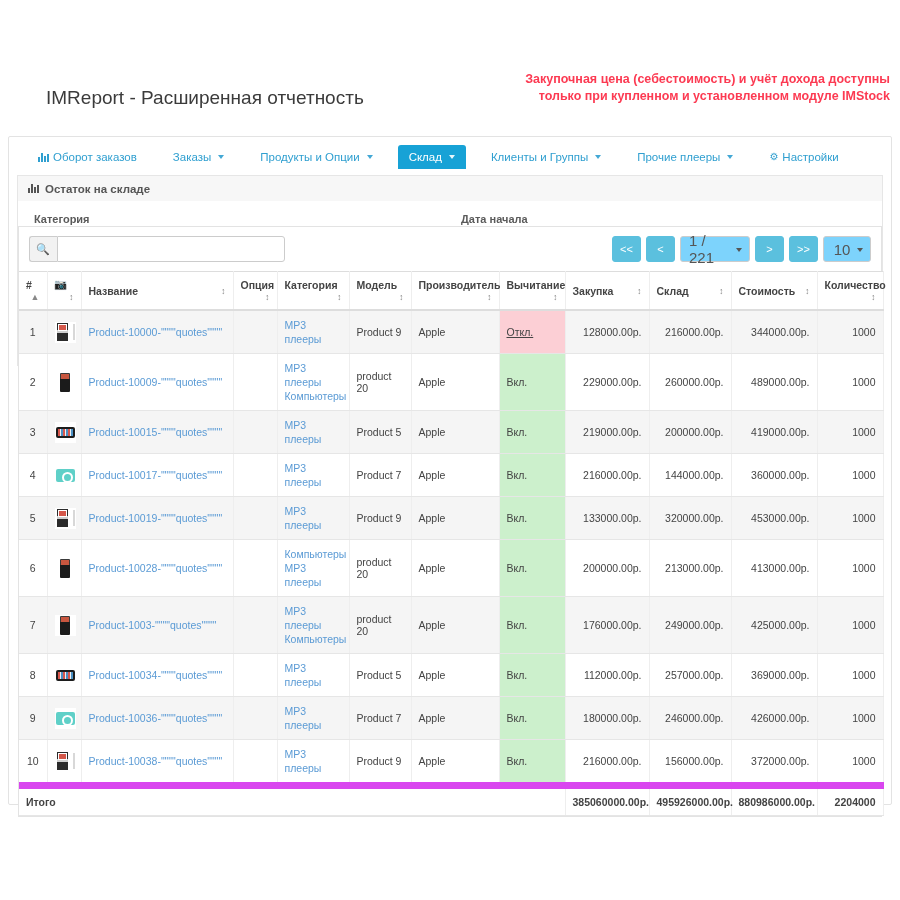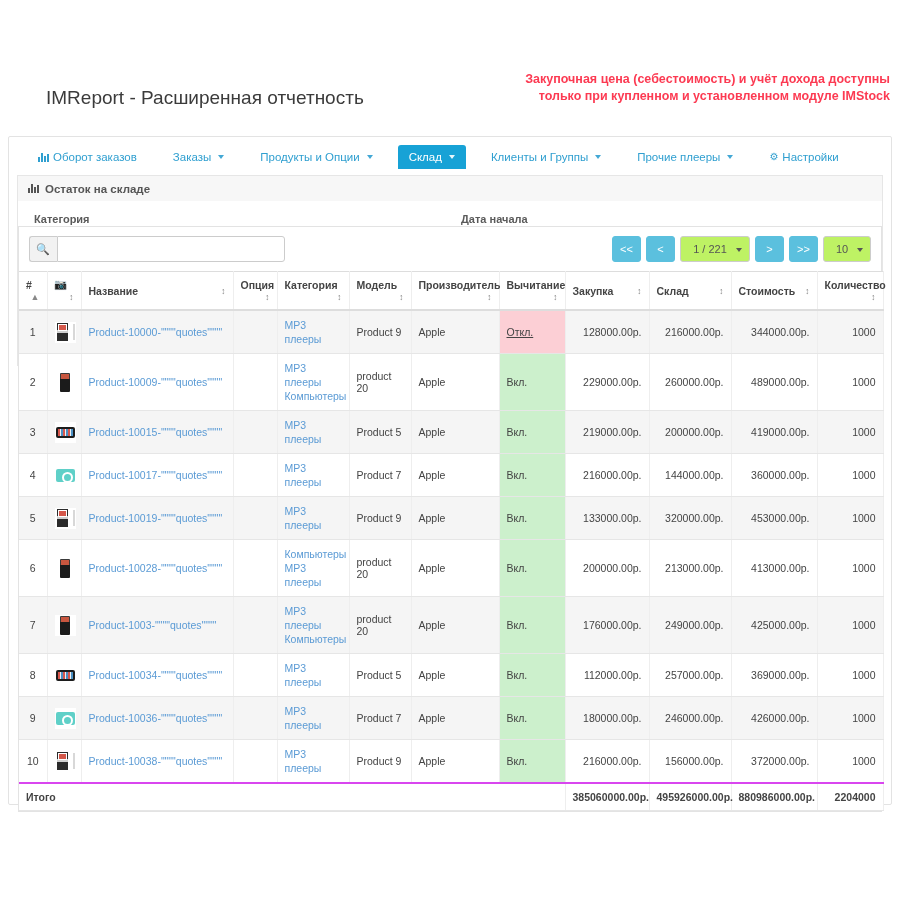--- a/index.html
+++ b/index.html
@@ -128,22 +128,22 @@
     font-size: 11.5px; padding: 0 7px; outline: none; color: #555;
     font-family: "Liberation Sans", sans-serif;
   }
   .pager { display: flex; align-items: center; gap: 5px; }
   .pbtn {
     background: #5bc0de; color: #fff; border: 1px solid #5bc0de; border-radius: 3px;
     min-width: 29px; height: 26px; font-size: 11px; display: flex;
     align-items: center; justify-content: center; cursor: pointer;
   }
   .psel {
-    height: 26px; border: 1px solid #ccc; border-radius: 3px; background: #bef264;
-    font-size: 11px; color: #555; padding: 0 18px 0 8px; display: flex;
+    height: 26px; border: 1px solid #ccc; border-radius: 3px; background: #7dd3fc;
+    font-size: 15px; color: #555; padding: 0 18px 0 8px; display: flex;
     align-items: center; justify-content: center; position: relative; cursor: pointer;
   }
   .psel.wide { width: 70px; }
   .psel.narrow { width: 48px; }
   .psel::after {
     content: ""; position: absolute; right: 7px; top: 11px;
     border-left: 3.5px solid transparent; border-right: 3.5px solid transparent;
     border-top: 4px solid #555;
   }
 
@@ -164,21 +164,21 @@
   tbody tr:nth-child(odd) td { background: #f5f5f5; }
   tbody tr:nth-child(even) td { background: #ffffff; }
   td.num { text-align: right; white-space: nowrap; }
   td.center { text-align: center; }
   a.plink { color: #5b9bd5; text-decoration: none; }
   a.clink { color: #5b9bd5; text-decoration: none; display: block; line-height: 14px;}
   td.ded-on { background: #ccf0cc !important; color: #444; }
   td.ded-off { background: #fccfd5 !important; color: #444; text-decoration: underline; }
   tfoot td {
     background: #fff !important; font-weight: bold; font-size: 10.5px;
-    padding: 9px 7px; border-top: 2px solid #d946ef; border-bottom: none;
+    padding: 9px 7px; border-top: 7px solid #d946ef; border-bottom: none;
     border-right: 1px solid #eee;
   }
 
   
   .thumb {
     width: 21px; height: 21px; background: #fff; display: block;
     position: relative; margin: 0 auto; overflow: hidden;
   }
   .tA { background: linear-gradient(#fff,#fff); }
   .tA::before {

